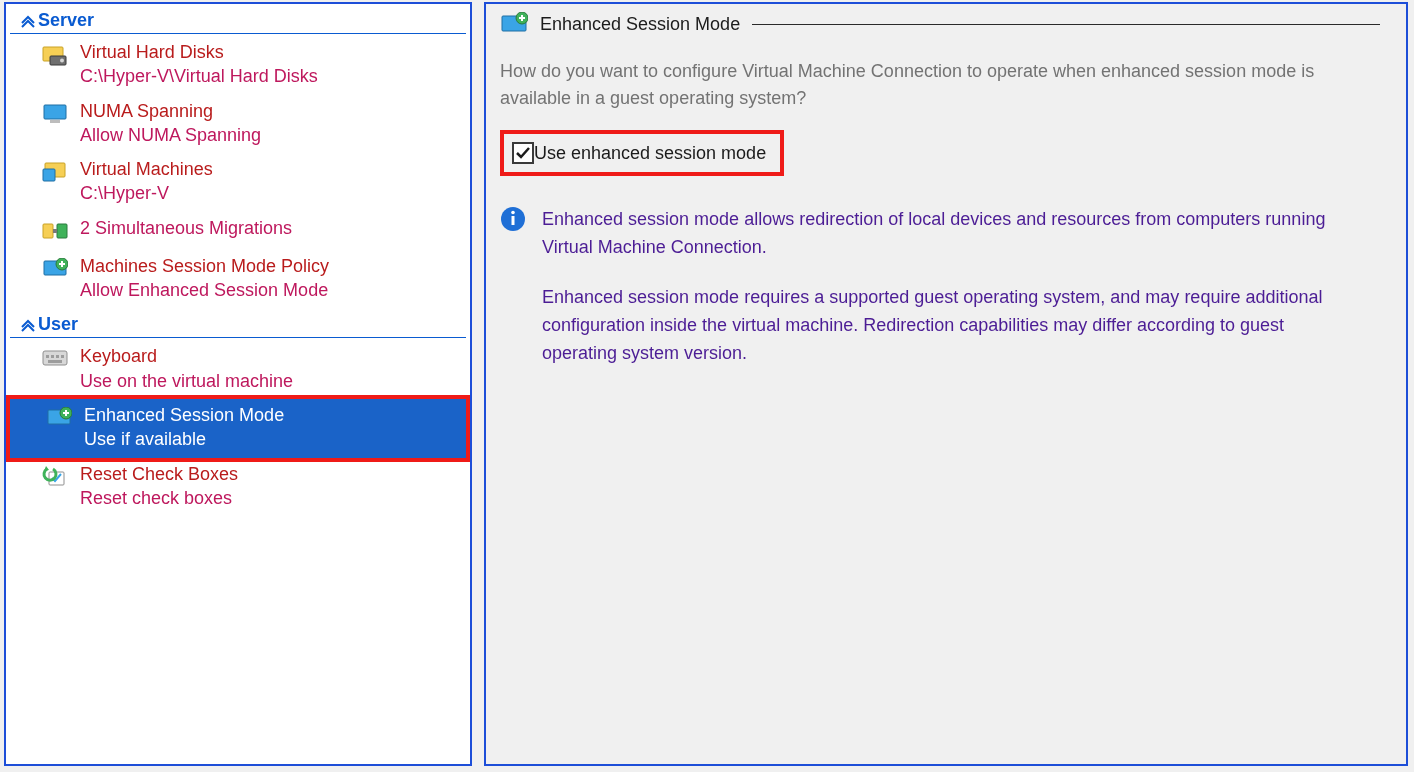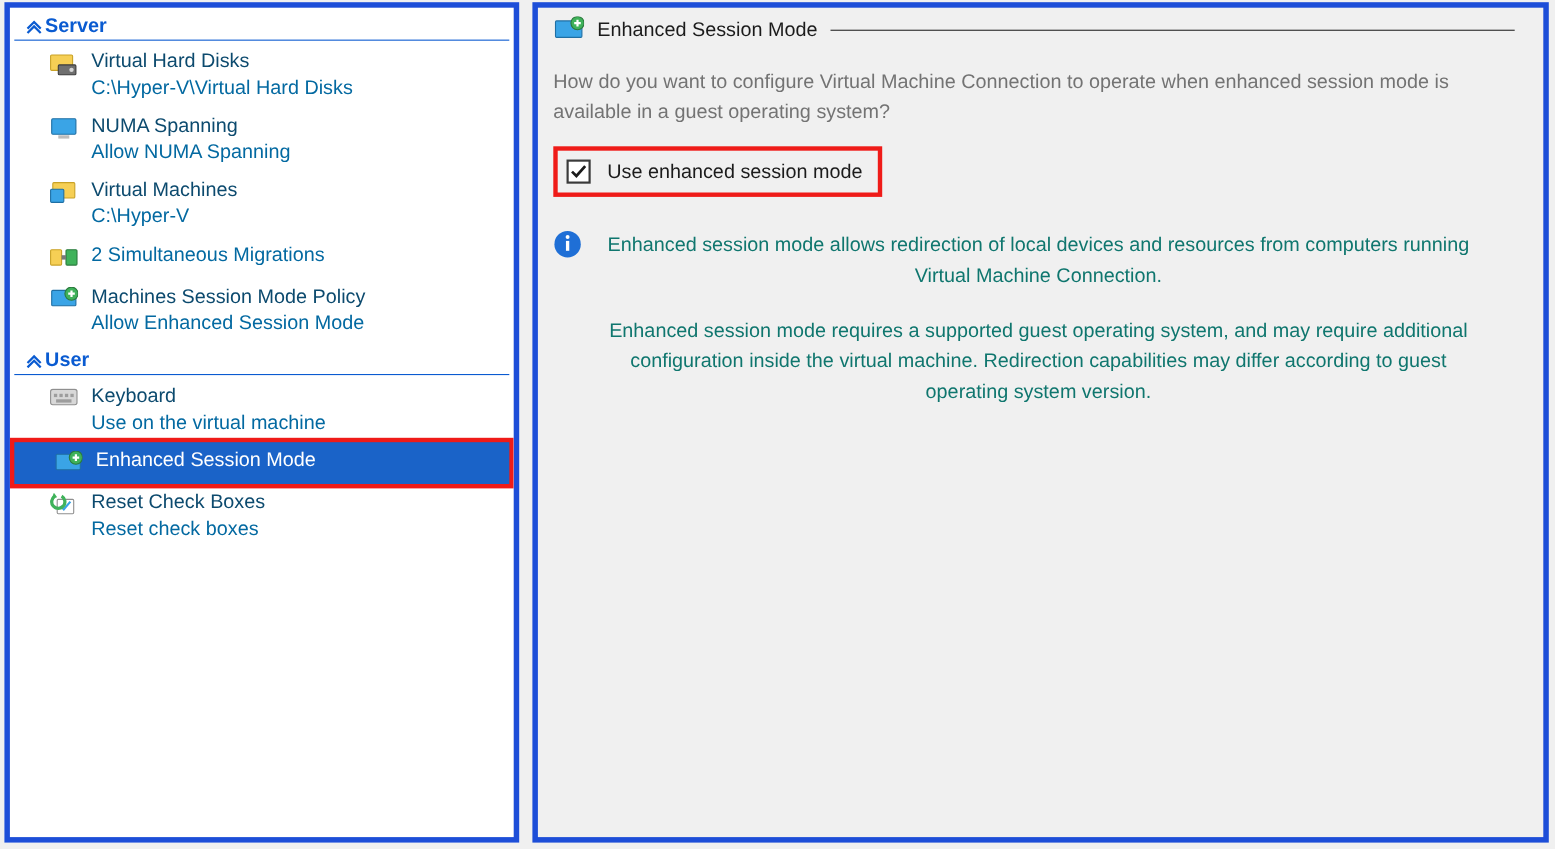--- a/index.html
+++ b/index.html
@@ -12,21 +12,21 @@
     color: #1b1b1b;
   }
   .wrap {
     display: flex;
     width: 1414px;
     height: 772px;
     box-sizing: border-box;
   }
   .panel {
     background: #fff;
-    border: 5px solid #1d4ed8;
+    border: 2px solid #1d4ed8;
     box-sizing: border-box;
   }
   
   .sidebar-outer {
     width: 478px;
     height: 100%;
     padding: 2px 6px 6px 4px;
     box-sizing: border-box;
     background: #f0f0f0;
   }
@@ -61,22 +61,22 @@
   .nav-item .icon {
     width: 26px;
     height: 26px;
     flex: none;
     display: flex;
     align-items: center;
     justify-content: center;
     margin-top: 2px;
   }
   .nav-item .labels { display:flex; flex-direction:column; }
-  .nav-item .title { color:#0c4a6e; line-height:1.35; }
-  .nav-item .sub { color:#0369a1; line-height:1.35; }
+  .nav-item .title { color:#b91c1c; line-height:1.35; }
+  .nav-item .sub { color:#be185d; line-height:1.35; }
   .nav-item.selected {
     background:#1a63c8;
   }
   .nav-item.selected .title,
   .nav-item.selected .sub { color:#fff; }
   .nav-item.annotated {
     
     box-shadow: 0 0 0 4px #ef1b18;
     margin: 0 4px;
   }
@@ -107,41 +107,41 @@
     background:#2a2a2a;
   }
   .question {
     color:#737373;
     line-height:1.5;
     margin-bottom: 18px;
   }
   .checkbox-row {
     display:inline-flex;
     align-items:center;
-    gap:15px;
+    gap:0;
     padding:8px 14px 8px 8px;
     border:4px solid #ef1b18;
     margin-bottom: 30px;
   }
   .checkbox {
     width:22px;height:22px;
     border:2px solid #3a3a3a;
     box-sizing:border-box;
     display:flex;align-items:center;justify-content:center;
     background:#fff;
   }
   .checkbox svg { display:block; }
   .info-block {
     display:flex;
     align-items:flex-start;
     gap:16px;
     max-width: 840px;
   }
   .info-block .info-icon { width:26px;height:26px;flex:none; }
-  .info-text { color:#0f766e; line-height:1.55;text-align:center; }
+  .info-text { color:#4c1d95; line-height:1.55; }
   .info-text p { margin:0 0 22px 0; }
   .icon svg { display:block; }
 </style>
 </head>
 <body>
 
 <div class="wrap">
 
   <div class="sidebar-outer">
     <div class="panel sidebar">
@@ -254,20 +254,21 @@
       <div class="nav-item selected annotated">
         <span class="icon">
           <svg width="26" height="22" viewBox="0 0 26 22">
               <rect x="2" y="3" width="22" height="14" rx="1" fill="#3aa4e6" stroke="#1f6fa4"></rect>
               <circle cx="20" cy="6" r="6" fill="#3fb25a" stroke="#2a7a3c"></circle>
               <path d="M17 6 L23 6 M20 3 L20 9" stroke="#fff" stroke-width="2"></path>
             </svg>
         </span>
         <div class="labels">
           <span class="title">Enhanced Session Mode</span>
+          <span class="sub">Use if available</span>
         </div>
       </div>
 
       <div class="nav-item">
         <span class="icon">
           <svg width="26" height="22" viewBox="0 0 26 22">
               <rect x="7" y="6" width="15" height="13" rx="1" fill="#fff" stroke="#8f8f8f"></rect>
               <path d="M10 12 L13 15 L19 8" fill="none" stroke="#3aa4e6" stroke-width="2"></path>
               <path d="M5 3 A6 6 0 1 0 11 3" fill="none" stroke="#3fb25a" stroke-width="3"></path>
               <path d="M4 0 L2 5 L7 4 Z" fill="#3fb25a"></path>

